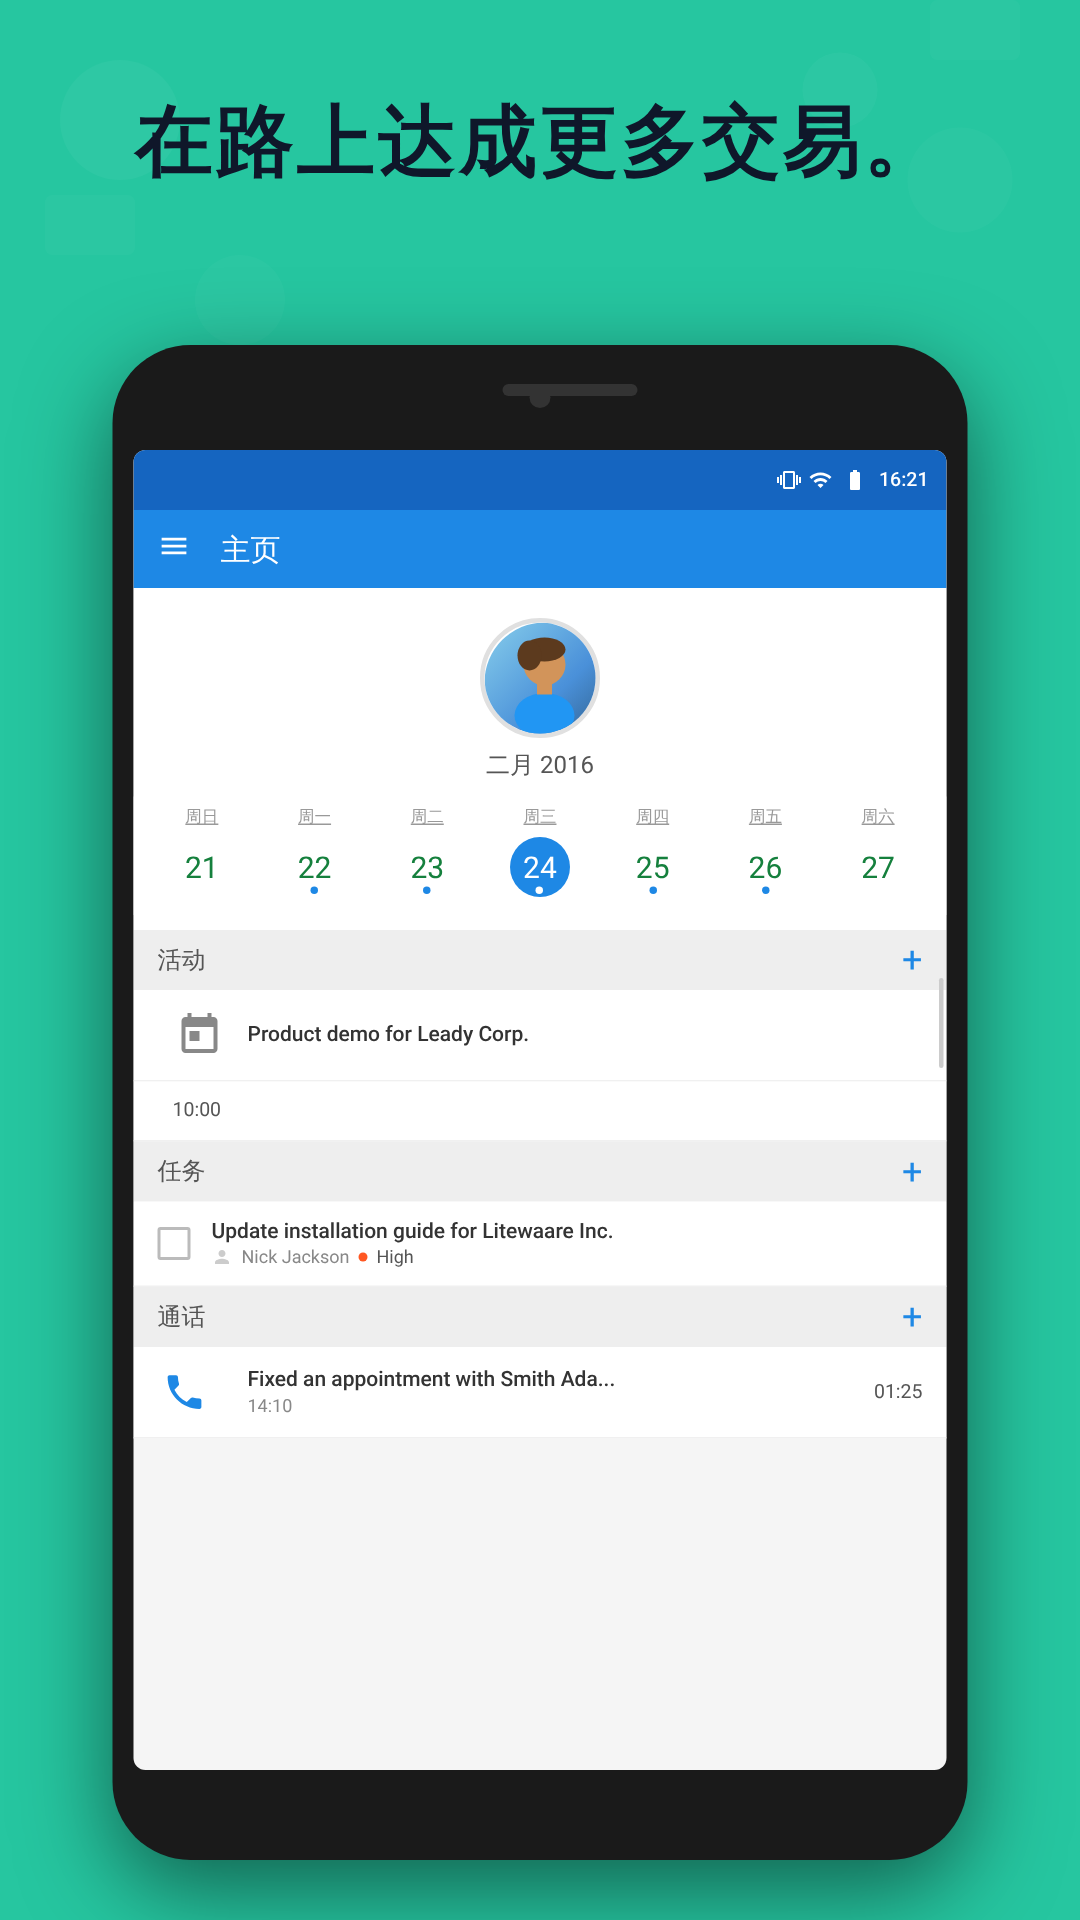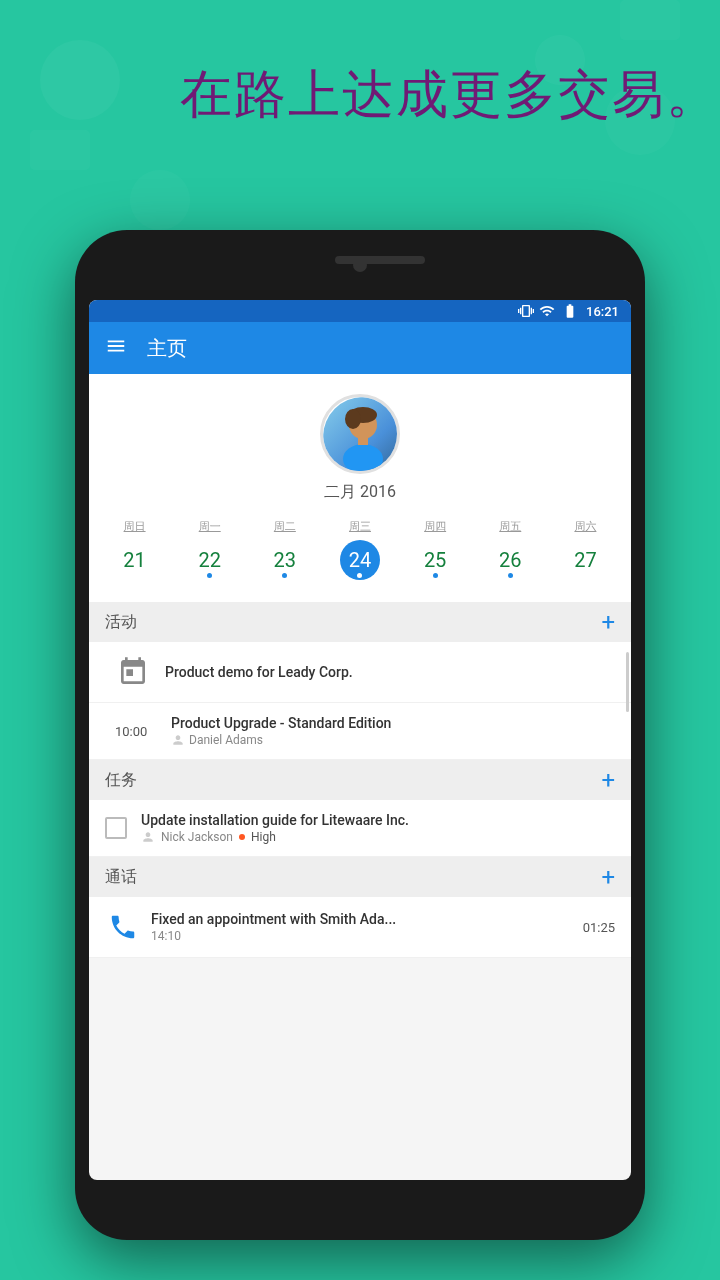--- a/index.html
+++ b/index.html
@@ -10,24 +10,24 @@
       font-family: 'Roboto', Arial, sans-serif;
       overflow: hidden;
       position: relative;
     }
 
     
     .bg-text {
       position: absolute;
       top: 60px;
       left: 0; right: 0;
-      text-align: right;
-      color: #701a75;
+      text-align: center;
+      color: #0f172a;
       font-size: 52px;
-      font-weight: 400;
+      font-weight: 700;
       letter-spacing: 2px;
       z-index: 1;
     }
 
     
     .phone-frame {
       position: absolute;
       top: 230px;
       left: 75px;
       width: 570px;
@@ -72,21 +72,21 @@
       width: 90px;
       height: 8px;
       background: #333;
       border-radius: 4px;
       z-index: 3;
     }
 
     
     .status-bar {
       background: #1565C0;
-      height: 22px;
+      height: 40px;
       display: flex;
       align-items: center;
       justify-content: flex-end;
       padding: 0 12px;
       gap: 6px;
     }
 
     .status-icons {
       display: flex;
       align-items: center;
@@ -323,21 +323,21 @@
       color: #555;
       font-size: 12px;
     }
 
     
     .call-item {
       background: white;
       padding: 12px 16px;
       display: flex;
       align-items: center;
-      gap: 10px;
+      gap: 24px;
       border-bottom: 1px solid #f0f0f0;
     }
 
     .call-icon {
       width: 36px;
       height: 36px;
       display: flex;
       align-items: center;
       justify-content: center;
       flex-shrink: 0;
@@ -489,29 +489,20 @@
           <path d="M19 3h-1V1h-2v2H8V1H6v2H5c-1.11 0-2 .9-2 2v14c0 1.1.89 2 2 2h14c1.1 0 2-.9 2-2V5c0-1.1-.9-2-2-2zm0 16H5V8h14v11zM7 10h5v5H7z"></path>
         </svg>
       </div>
       <div class="activity-content">
         <div class="activity-title">Product demo for Leady Corp.</div>
       </div>
     </div>
 
     <div class="activity-item">
       <div class="activity-time">10:00</div>
-      <div class="activity-content">
-        <div class="activity-title">Product Upgrade - Standard Edition</div>
-        <div class="activity-sub">
-          <svg width="14" height="14" viewBox="0 0 24 24" fill="#ccc">
-            <path d="M12 12c2.21 0 4-1.79 4-4s-1.79-4-4-4-4 1.79-4 4 1.79 4 4 4zm0 2c-2.67 0-8 1.34-8 4v2h16v-2c0-2.66-5.33-4-8-4z"></path>
-          </svg>
-          <span>Daniel Adams</span>
-        </div>
-      </div>
     </div>
 
     <div class="section-header">
       <span class="section-title">任务</span>
       <span class="add-btn">+</span>
     </div>
 
     <div class="task-item">
       <div class="checkbox"></div>
       <div class="task-content">

